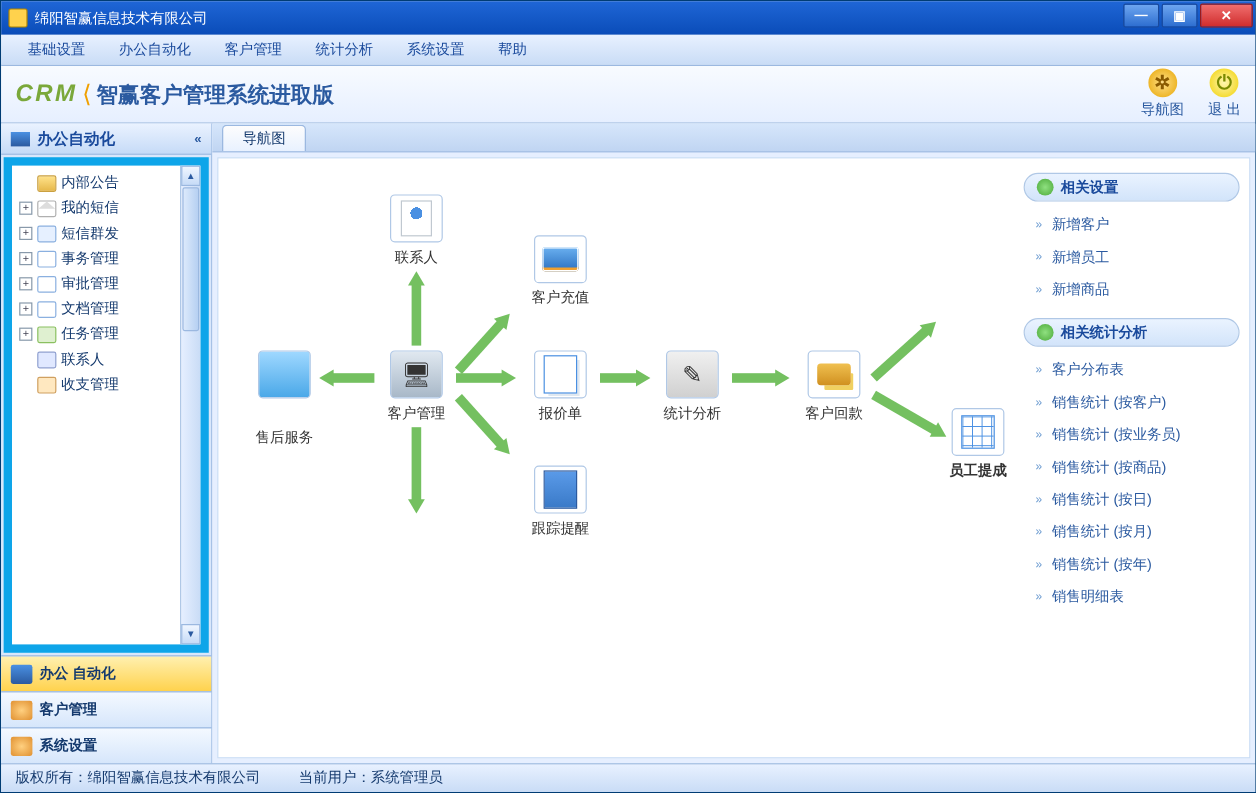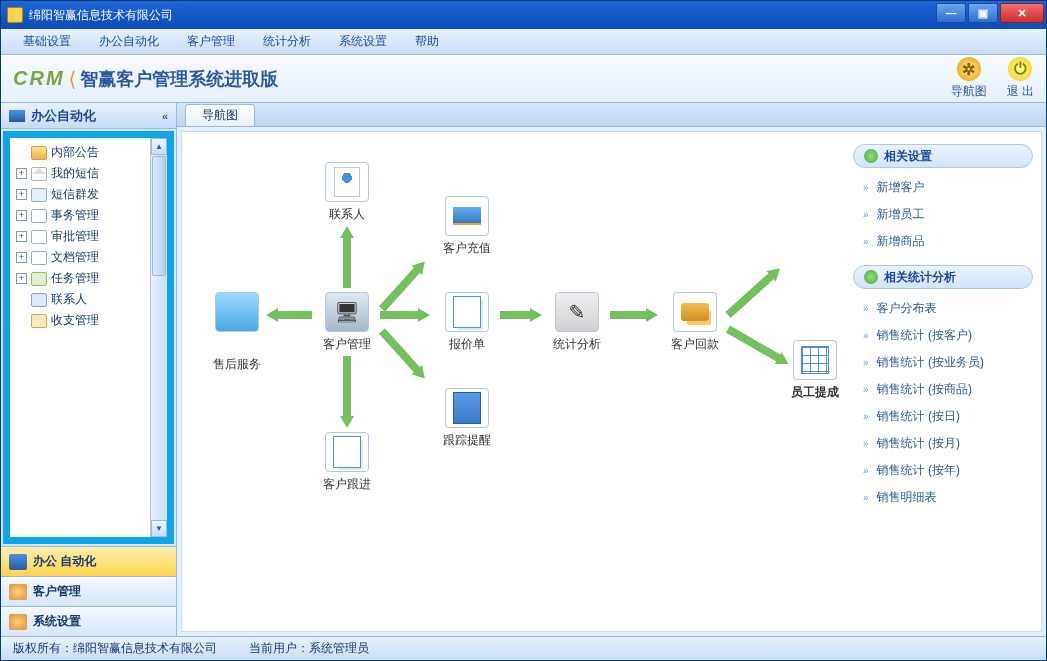--- a/index.html
+++ b/index.html
@@ -242,24 +242,20 @@
           <span>报价单</span>
         </div>
         <div class="flow-node" style="left:360px; top:160px;">
           <div class="fn-icon i-pen">✎</div>
           <span>统计分析</span>
         </div>
         <div class="flow-node" style="left:478px; top:160px;">
           <div class="fn-icon i-coins"></div>
           <span>客户回款</span>
         </div>
-        <div class="flow-node" style="left:130px; top:300px;">
-          <div class="fn-icon i-page"></div>
-          <span>客户跟进</span>
-        </div>
         <div class="flow-node" style="left:598px; top:208px;font-weight:bold;">
           <div class="fn-icon i-grid"></div>
           <span>员工提成</span>
         </div>
 
         <div class="arrow h left" style="left:84px; top:176px; width:46px;">
             <div class="shaft"></div>
             <div class="head"></div>
           </div>
         <div class="arrow h" style="left:198px; top:176px; width:50px;">

